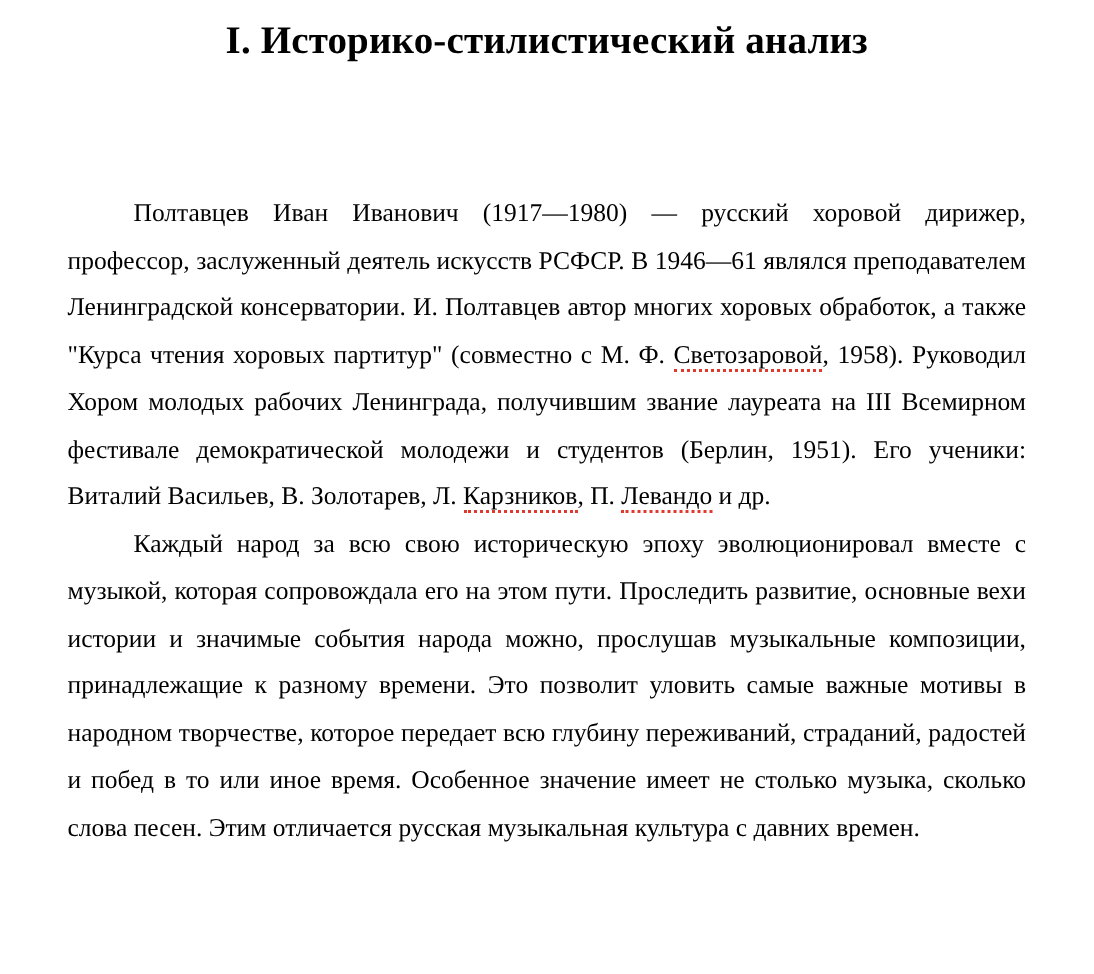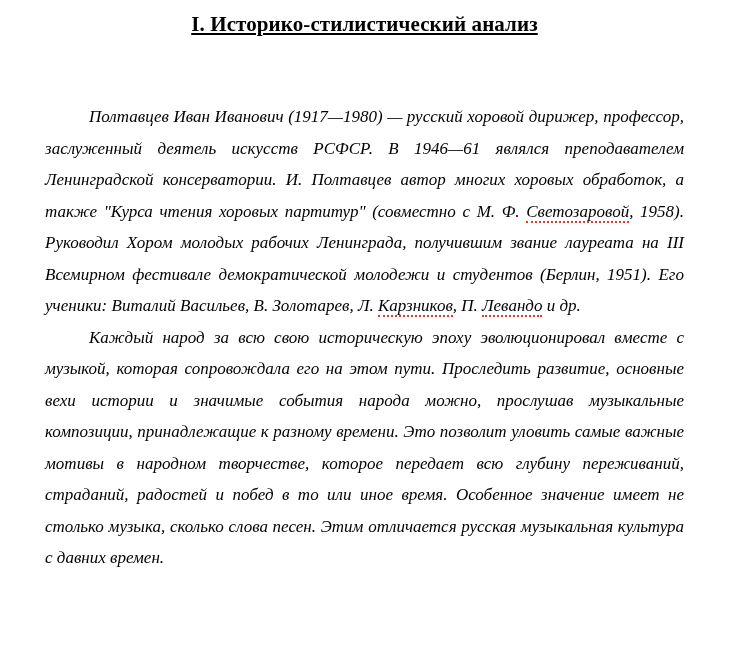--- a/index.html
+++ b/index.html
@@ -16,29 +16,27 @@
   }
   .page {
     width: 729px;
     height: 649px;
     box-sizing: border-box;
     padding: 0 45px;
     position: relative;
   }
   .doc-title {
     text-align: center;
-    font-size: 21px;
+    font-size: 26px;
     font-weight: bold;
     margin: 12px 0 0 0;
     letter-spacing: 0.1px;
-    text-decoration: underline;
   }
   .body-block {
-    margin-top: 64px;
-    font-style: italic;
+    margin-top: 84px;
   }
   p.para {
     margin: 0;
     text-align: justify;
     text-justify: inter-word;
     font-size: 17px;
     line-height: 31.5px;
     text-indent: 44px;
     hyphens: none;
   }

